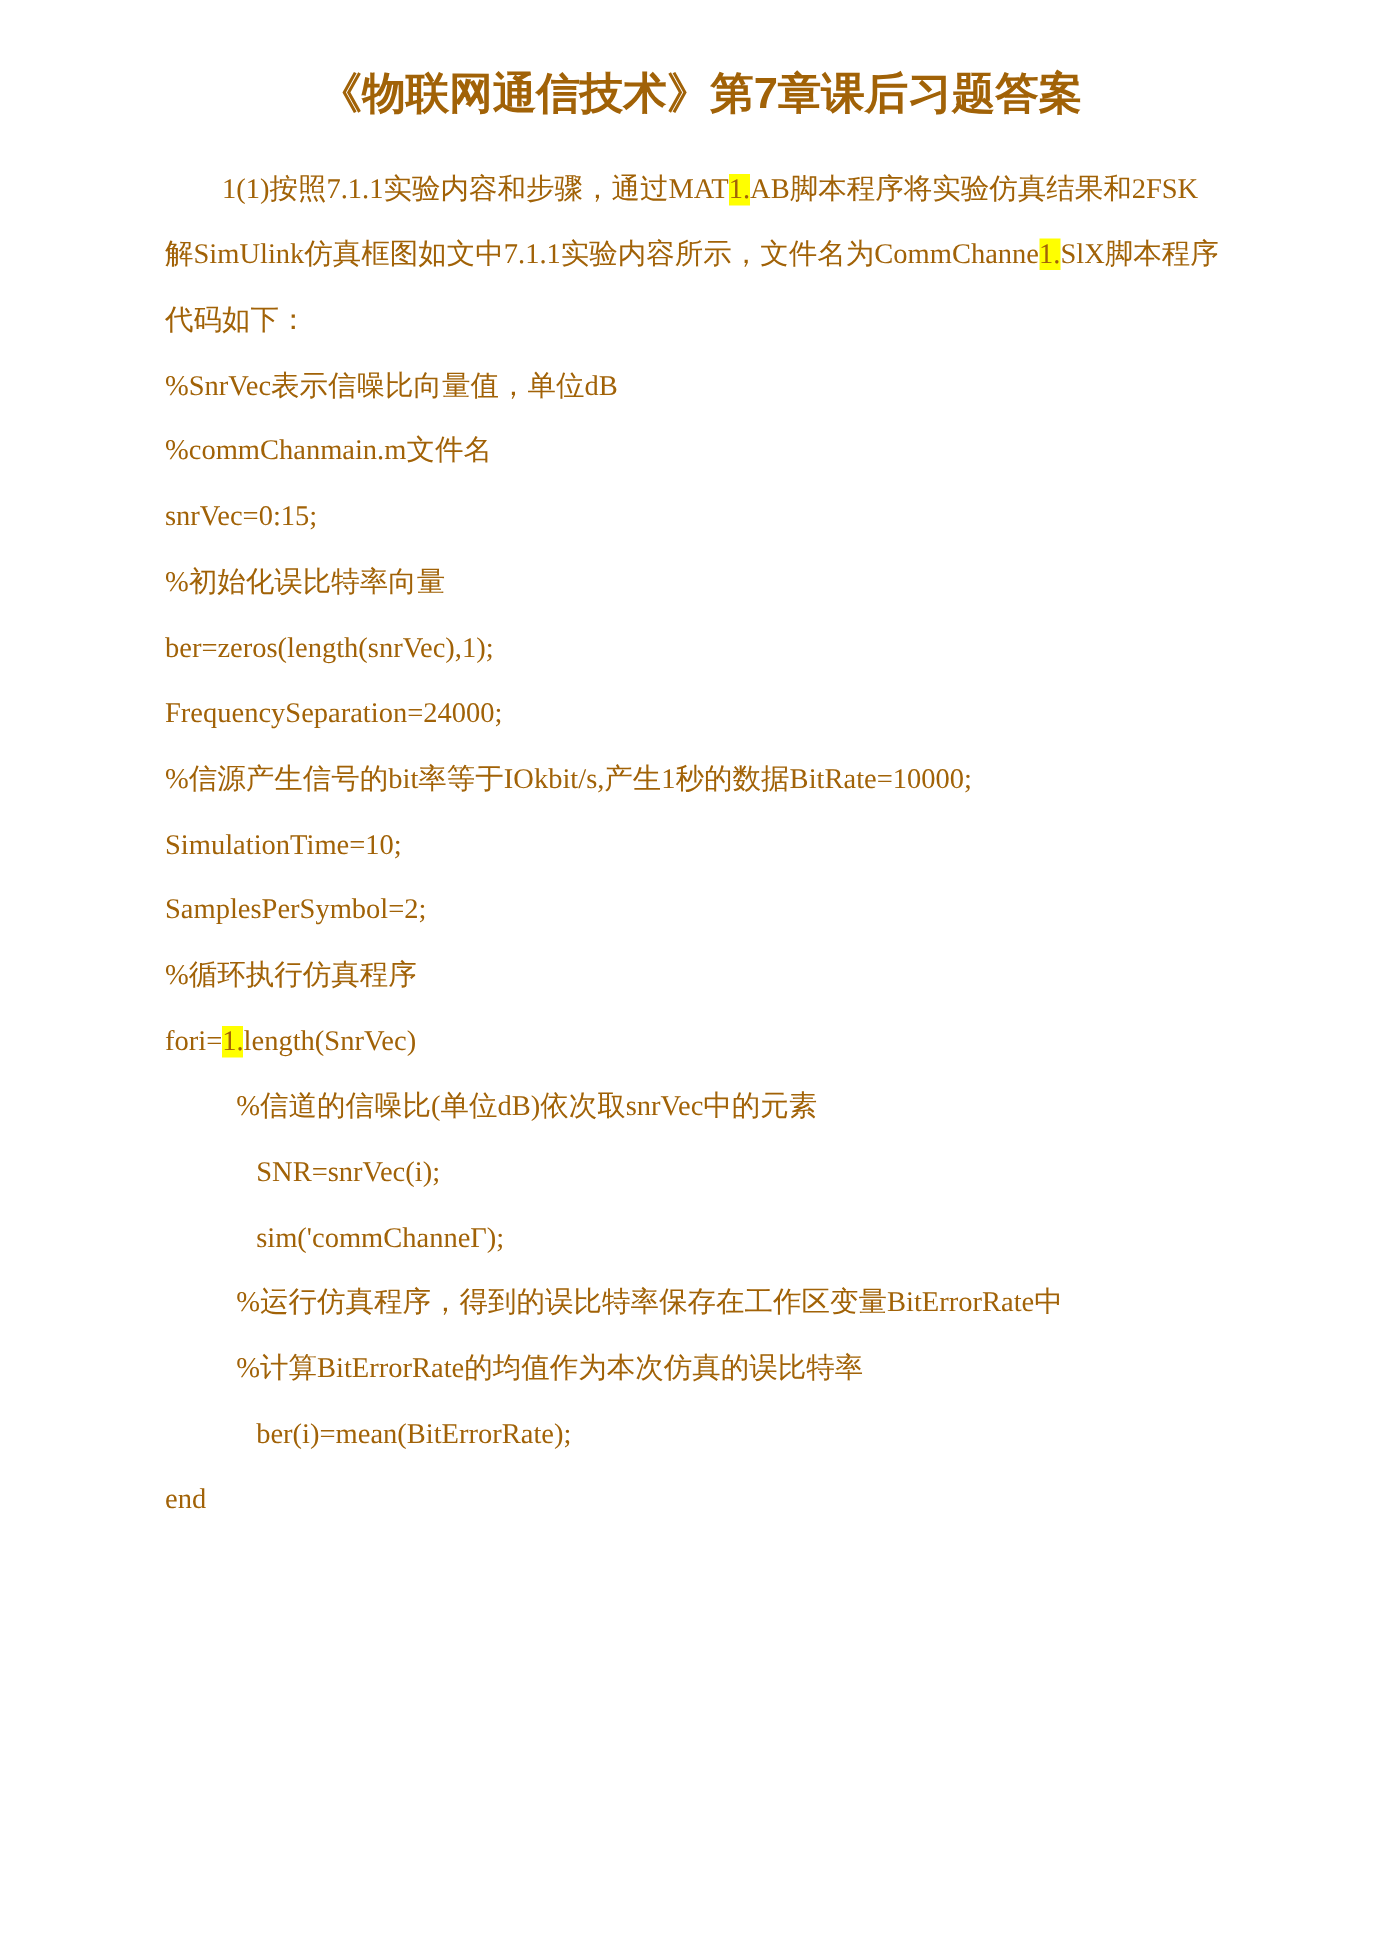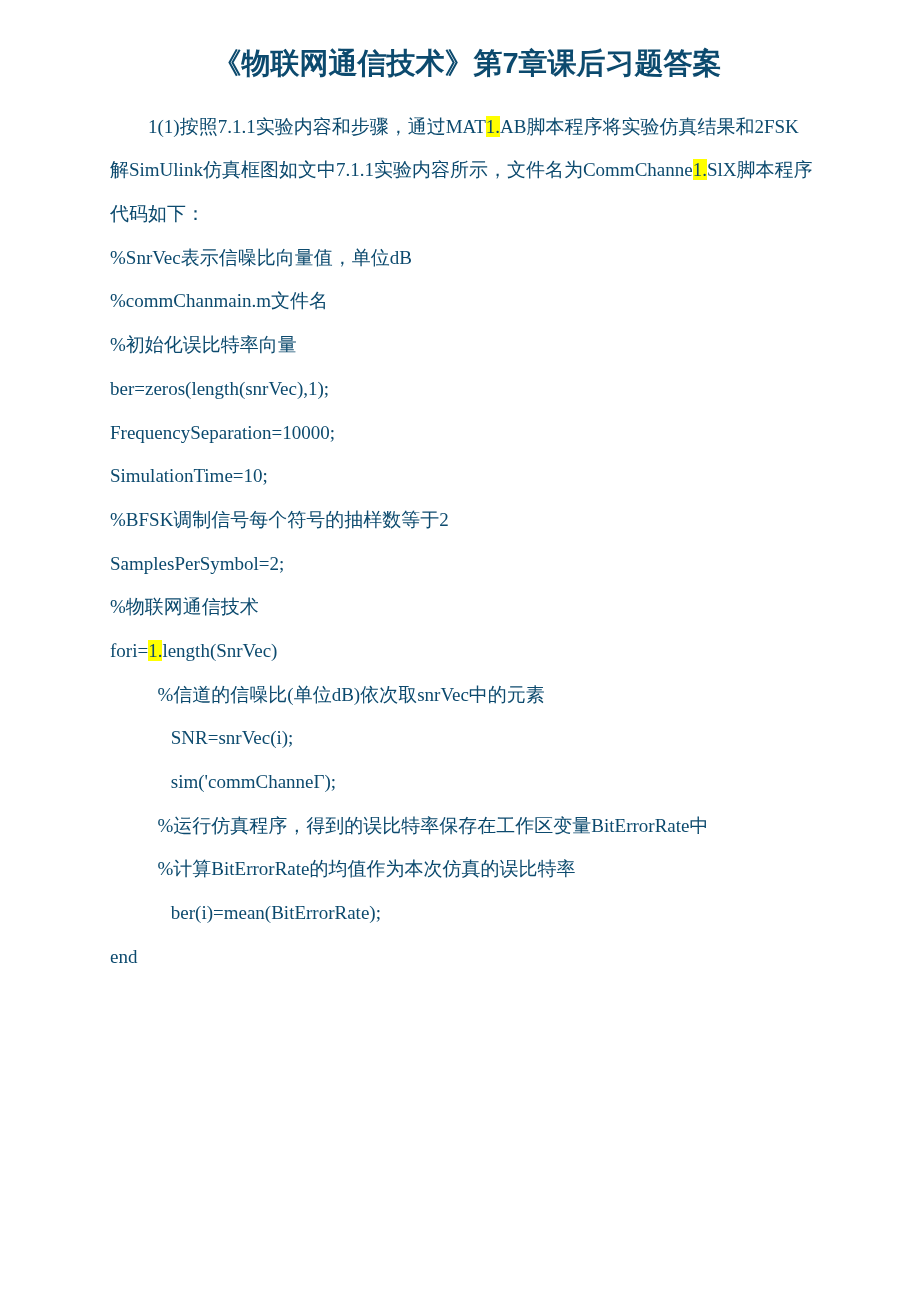--- a/index.html
+++ b/index.html
@@ -7,21 +7,21 @@
     padding: 0;
     background: #fff;
     font-family: "SimSun", "宋体", serif;
     width: 920px;
   }
   .page {
     width: 920px;
     min-height: 1301px;
     padding: 30px 96px 60px 110px;
     box-sizing: border-box;
-    color: #0c4a6e;
+    color: #a16207;
     font-size: 19px;
     line-height: 2.3;
   }
   .title {
     text-align: center;
     font-size: 29px;
     font-weight: bold;
     font-family: "SimHei", "黑体", sans-serif;
     margin-bottom: 8px;
   }
@@ -55,32 +55,33 @@
     <span>1(1)按照7.1.1实验内容和步骤，通过MAT</span><span class="hl">1.</span><span>AB脚本程序将实验仿真结果和2FSK</span>
   </p>
 
   <p class="para">
     <span>解SimUlink仿真框图如文中7.1.1实验内容所示，文件名为CommChanne</span><span class="hl">1.</span><span>SlX脚本程序</span>
   </p>
   <p class="para"><span>代码如下：</span></p>
 
   <p class="para"><span>%SnrVec表示信噪比向量值，单位dB</span></p>
   <p class="para"><span>%commChanmain.m文件名</span></p>
+  <p class="para"><span>snrVec=0:15;</span></p>
 
   <p class="para"><span>%初始化误比特率向量</span></p>
   <p class="para"><span>ber=zeros(length(snrVec),1);</span></p>
 
-  <p class="para"><span>FrequencySeparation=10000;</span></p>
+  <p class="para"><span>FrequencySeparation=24000;</span></p>
 
+  <p class="para"><span>%信源产生信号的bit率等于IOkbit/s,产生1秒的数据BitRate=10000;</span></p>
   <p class="para"><span>SimulationTime=10;</span></p>
 
-  <p class="para"><span>%BFSK调制信号每个符号的抽样数等于2</span></p>
   <p class="para"><span>SamplesPerSymbol=2;</span></p>
 
-  <p class="para"><span>%物联网通信技术</span></p>
+  <p class="para"><span>%循环执行仿真程序</span></p>
   <p class="para">
     <span>fori=</span><span class="hl">1.</span><span>length(SnrVec)</span>
   </p>
 
   <p class="para indent2"><span>%信道的信噪比(单位dB)依次取snrVec中的元素</span></p>
   <p class="para indent3"><span>SNR=snrVec(i);</span></p>
 
   <p class="para indent3"><span>sim('commChanneΓ);</span></p>
   <p class="para indent2"><span>%运行仿真程序，得到的误比特率保存在工作区变量BitErrorRate中</span></p>
 

